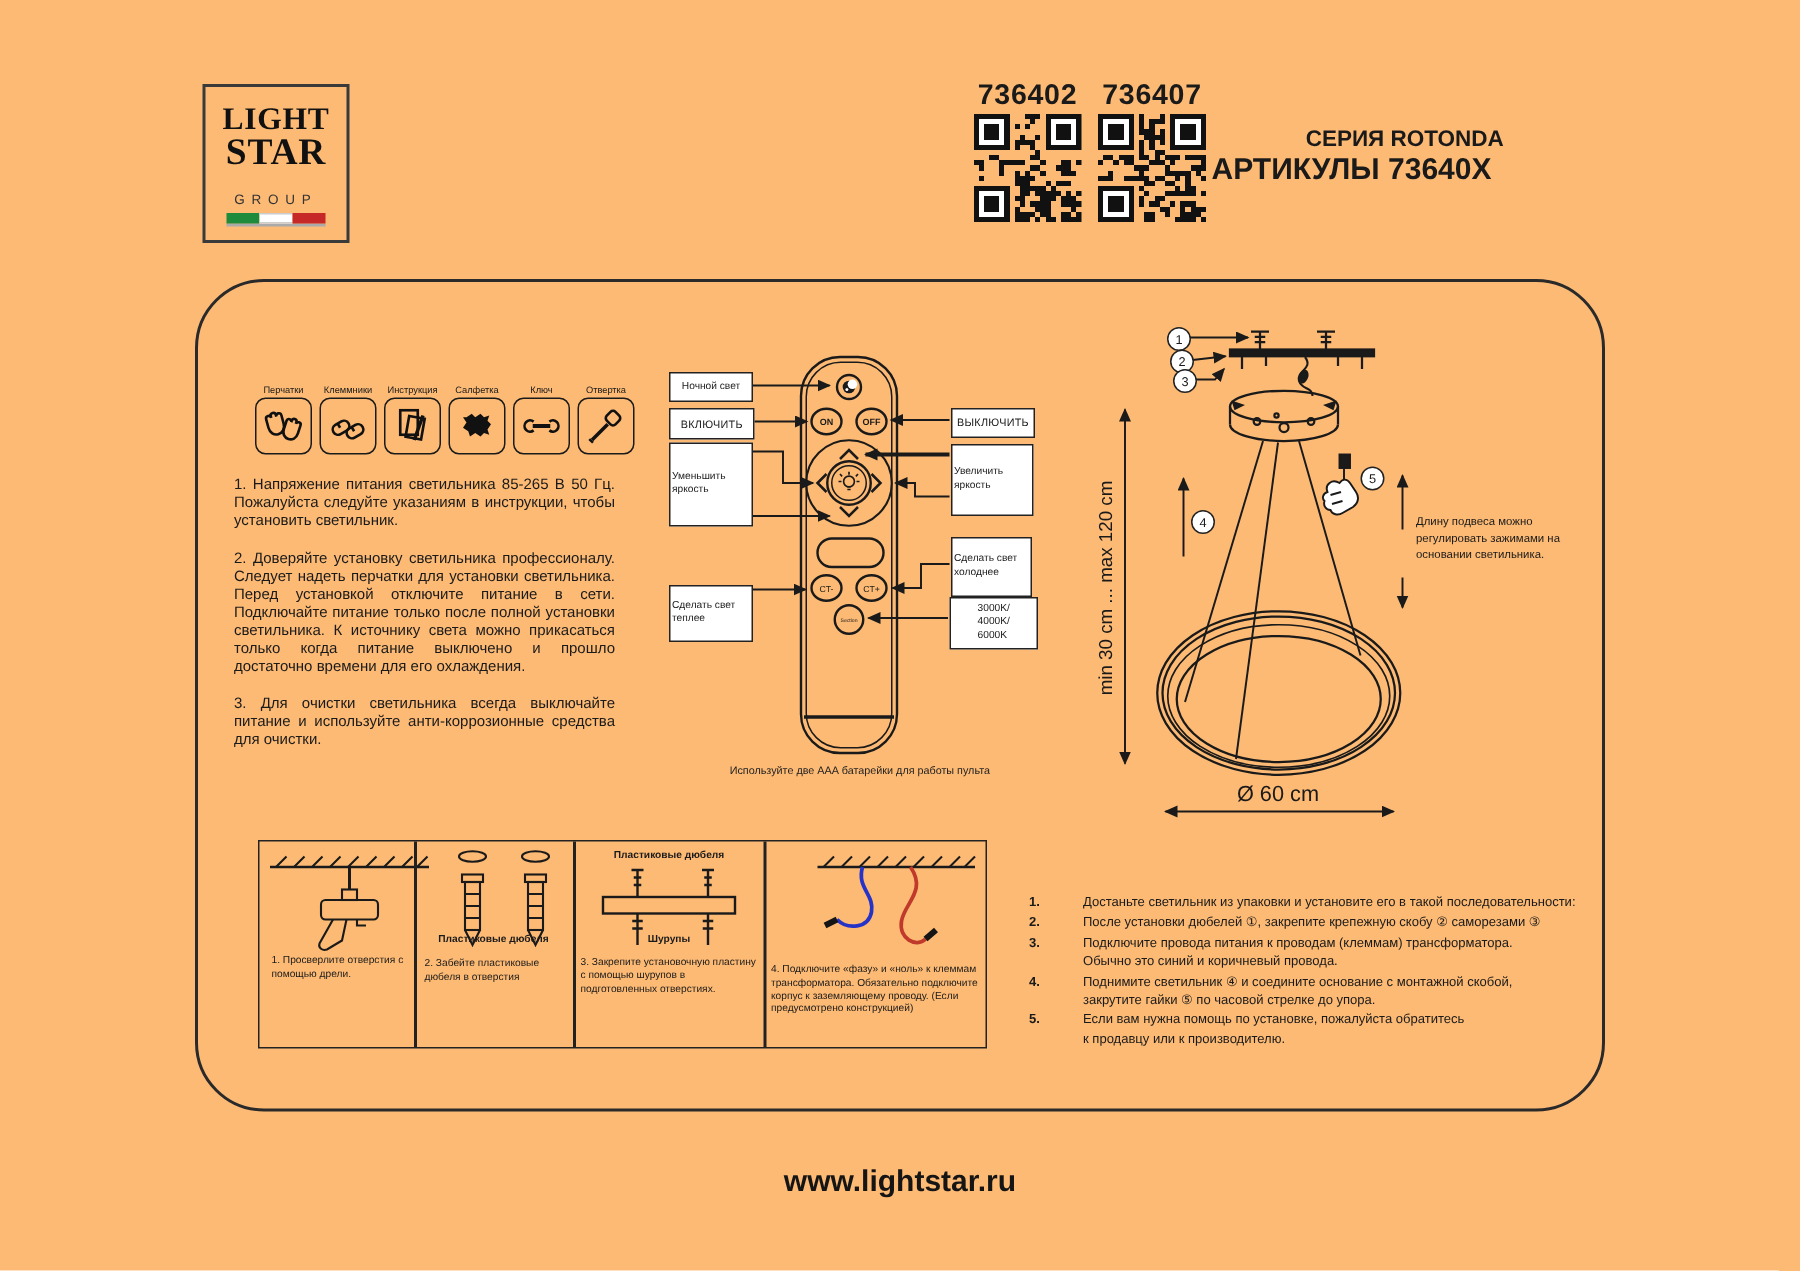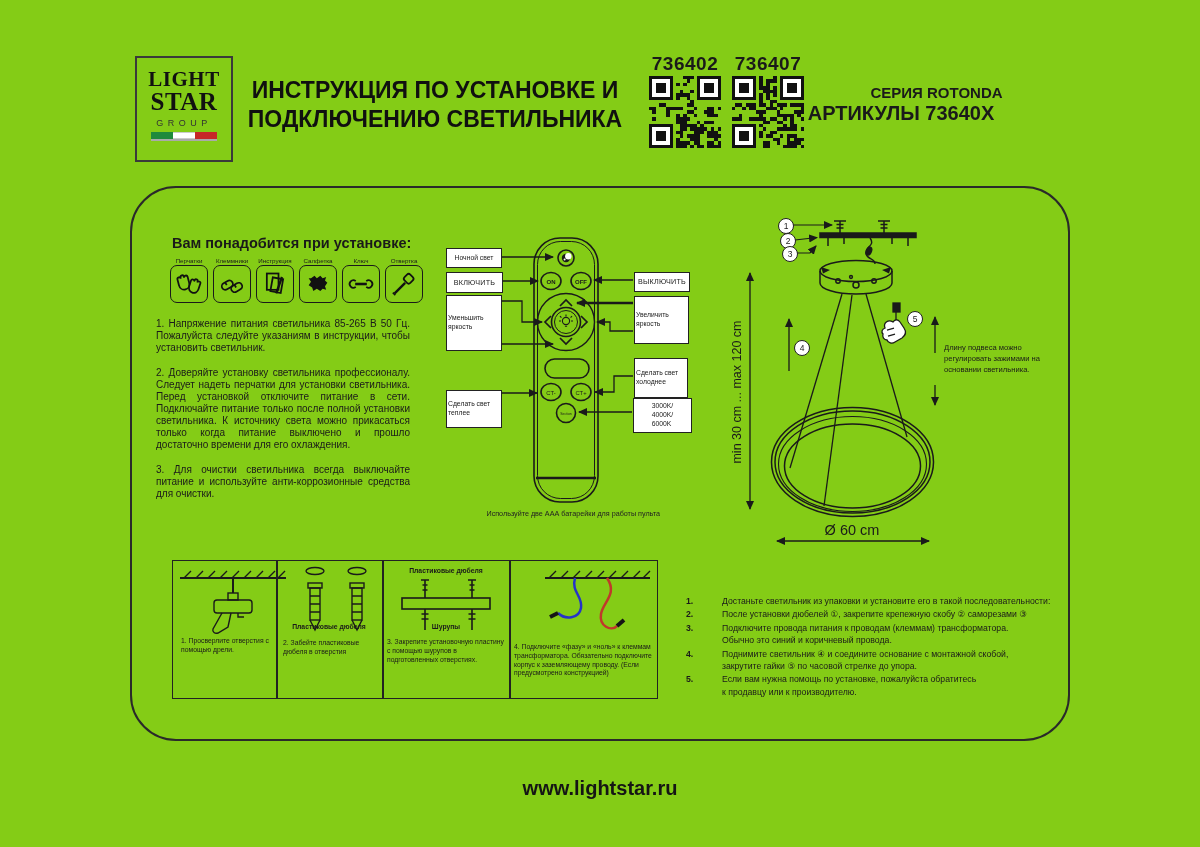--- a/index.html
+++ b/index.html
@@ -1,24 +1,24 @@
 <!DOCTYPE html>
 <html><head>
 <meta charset="utf-8">
 <style>
   html,body{margin:0;padding:0;background:#fff}
-  .page{position:relative;width:1200px;height:847px;background:#84cc16;overflow:hidden;
+  .page{position:relative;width:1200px;height:847px;background:#fdba74;overflow:hidden;
         font-family:"Liberation Sans","DejaVu Sans",sans-serif;color:#1a1a1a}
   .abs{position:absolute}
   
   .logo{left:135px;top:56px;width:94px;height:102px;border:2px solid #3a3a3a;text-align:center;
         font-family:"Liberation Serif","DejaVu Serif",serif;font-weight:bold;color:#111}
   .logo .l1{font-size:21px;line-height:21px;margin-top:11px;letter-spacing:.5px}
   .logo .l2{font-size:25px;line-height:24px;letter-spacing:.5px}
-  .logo .l3{font-size:9px;letter-spacing:4.5px;margin-top:4px;font-family:"Liberation Sans",sans-serif;font-weight:normal;color:#333}
+  .logo .l3{font-size:9px;letter-spacing:4.5px;margin-top:14px;font-family:"Liberation Sans",sans-serif;font-weight:normal;color:#333}
   .flag{width:66px;height:7px;margin:4px auto 0;display:flex;border-bottom:2px solid #aaa}
   .flag span{flex:1}
   .title{left:235px;top:76px;width:400px;text-align:center;font-weight:bold;font-size:23px;line-height:29px;color:#101010}
   .qrnum{font-weight:bold;font-size:19px;text-align:center;letter-spacing:.5px}
   .qr{width:72px;height:72px}
   .series{left:833px;top:84px;width:207px;text-align:center;font-weight:bold;font-size:15px}
   .articles{left:786px;top:102px;width:230px;text-align:center;font-weight:bold;font-size:20px}
   
   .main-box{left:130px;top:186px;width:936px;height:551px;border:2px solid #2a2a2a;border-radius:46px}
   
@@ -64,24 +64,20 @@
     <div class="l1">LIGHT</div>
     <div class="l2">STAR</div>
     <div class="l3">GROUP</div>
     <div class="flag">
       <span style="background:#1e8a3c"></span>
         <span style="background:#fff;border-top:1px solid #ccc;border-bottom:1px solid #ccc"></span>
         <span style="background:#c62828"></span>
     </div>
   </div>
 
-  <div class="abs title">
-    <div>ИНСТРУКЦИЯ ПО УСТАНОВКЕ И</div>
-    <div>ПОДКЛЮЧЕНИЮ СВЕТИЛЬНИКА</div>
-  </div>
 
   <div class="abs qrnum" style="left:648px;top:53px;width:74px">736402</div>
   <div class="abs qrnum" style="left:731px;top:53px;width:74px">736407</div>
   <div class="abs qr" style="left:649px;top:76px"><svg viewBox="0 0 21 21" width="100%" height="100%" shape-rendering="crispEdges">
         <rect x="10" y="0" width="1" height="1" fill="#111"></rect>
         <rect x="11" y="0" width="1" height="1" fill="#111"></rect>
         <rect x="12" y="0" width="1" height="1" fill="#111"></rect>
         <rect x="11" y="1" width="1" height="1" fill="#111"></rect>
         <rect x="8" y="2" width="1" height="1" fill="#111"></rect>
         <rect x="10" y="2" width="1" height="1" fill="#111"></rect>
@@ -487,21 +483,20 @@
     <g fill="none">
       <path d="M545,578 h105" stroke="#1a1a1a" stroke-width="1.8"></path>
       <path d="M549,578 l7,-7 M561,578 l7,-7 M573,578 l7,-7 M585,578 l7,-7 M597,578 l7,-7 M609,578 l7,-7 M621,578 l7,-7 M633,578 l7,-7 M643,578 l7,-7" stroke="#1a1a1a" stroke-width="1.4"></path>
       <path d="M575,578 c-4,14 8,18 6,30 c-2,11 -16,12 -23,5" stroke="#2633c8" stroke-width="2.5"></path>
       <path d="M558,613 l-8,4" stroke="#151515" stroke-width="4"></path>
       <path d="M607,578 c11,16 -4,24 -6,36 c-2,12 10,18 16,12" stroke="#c0392b" stroke-width="2.5"></path>
       <path d="M617,626 l7,-6" stroke="#151515" stroke-width="4"></path>
     </g>
   </svg>
 
-  <div class="abs needs-h">Вам понадобится при установке:</div>
 
   <div class="abs tools">
     <div class="tool">
       <div class="tl">Перчатки</div>
       <div class="tb">
           <svg width="28" height="28" viewBox="0 0 24 24" fill="none" stroke="#111" stroke-width="1.5">
         <path d="M3,12 V7 a1.5,1.5 0 0 1 3,0 V6 a1.5,1.5 0 0 1 3,0 v1 a1.5,1.5 0 0 1 3,0 v5 c0,3 -2,5 -4.5,5 C5,17 3,15 3,12 z" transform="rotate(-15 7 11)"></path>
         <path d="M12,15 V10 a1.4,1.4 0 0 1 2.8,0 V9 a1.4,1.4 0 0 1 2.8,0 v1 a1.4,1.4 0 0 1 2.8,0 v5 c0,2.8 -1.9,4.6 -4.2,4.6 c-2.3,0 -4.2,-1.8 -4.2,-4.6 z" transform="rotate(18 16 15)"></path>
       </svg>
         </div>

